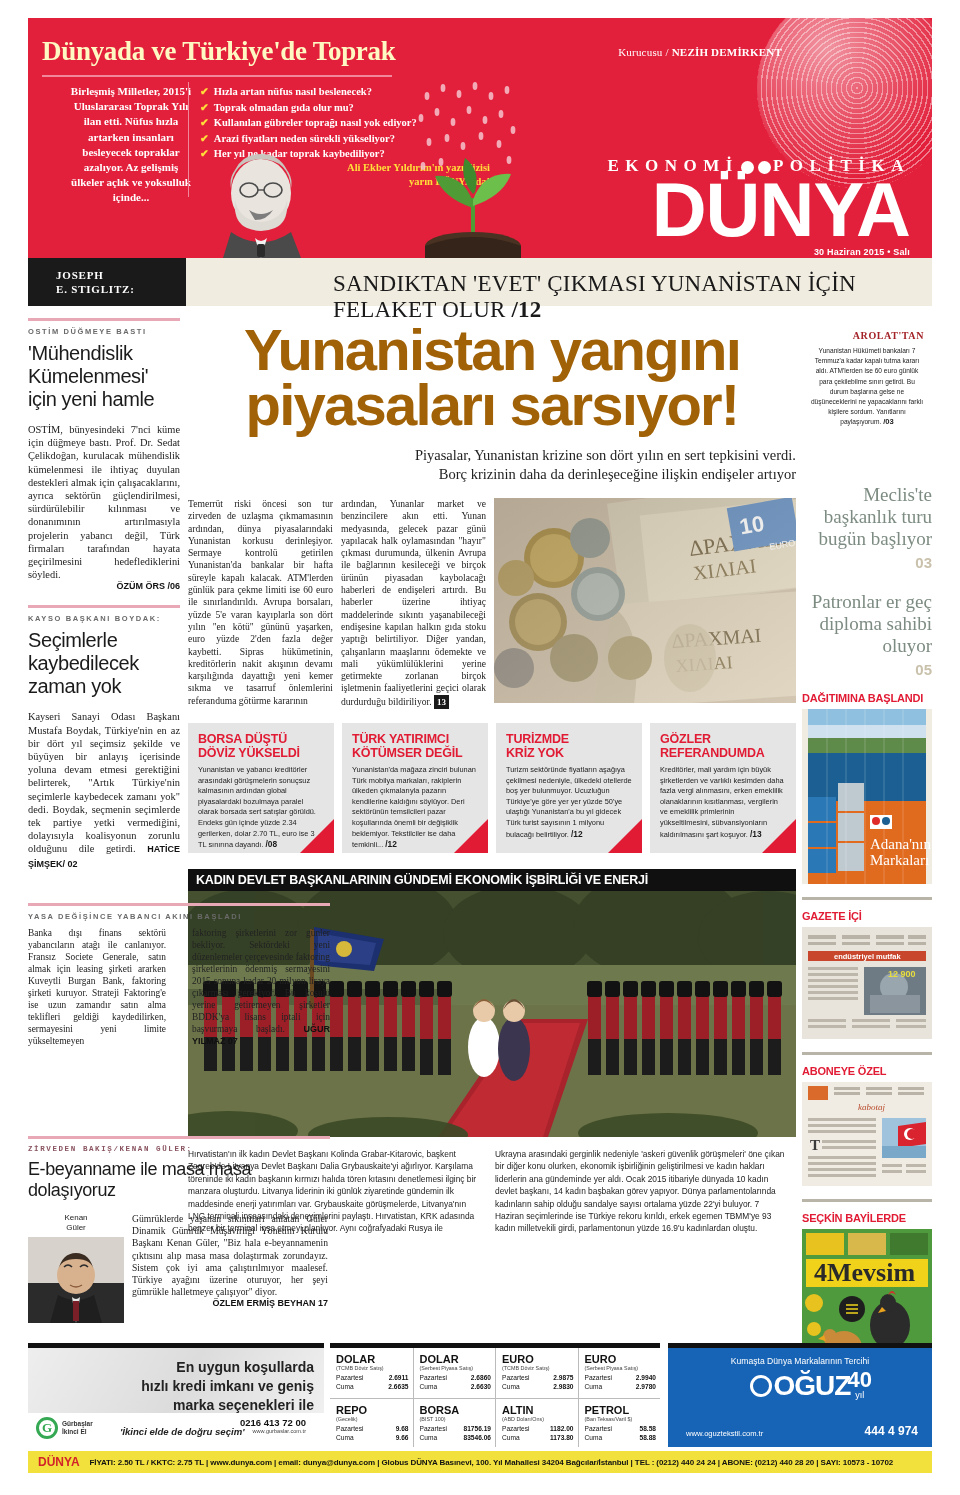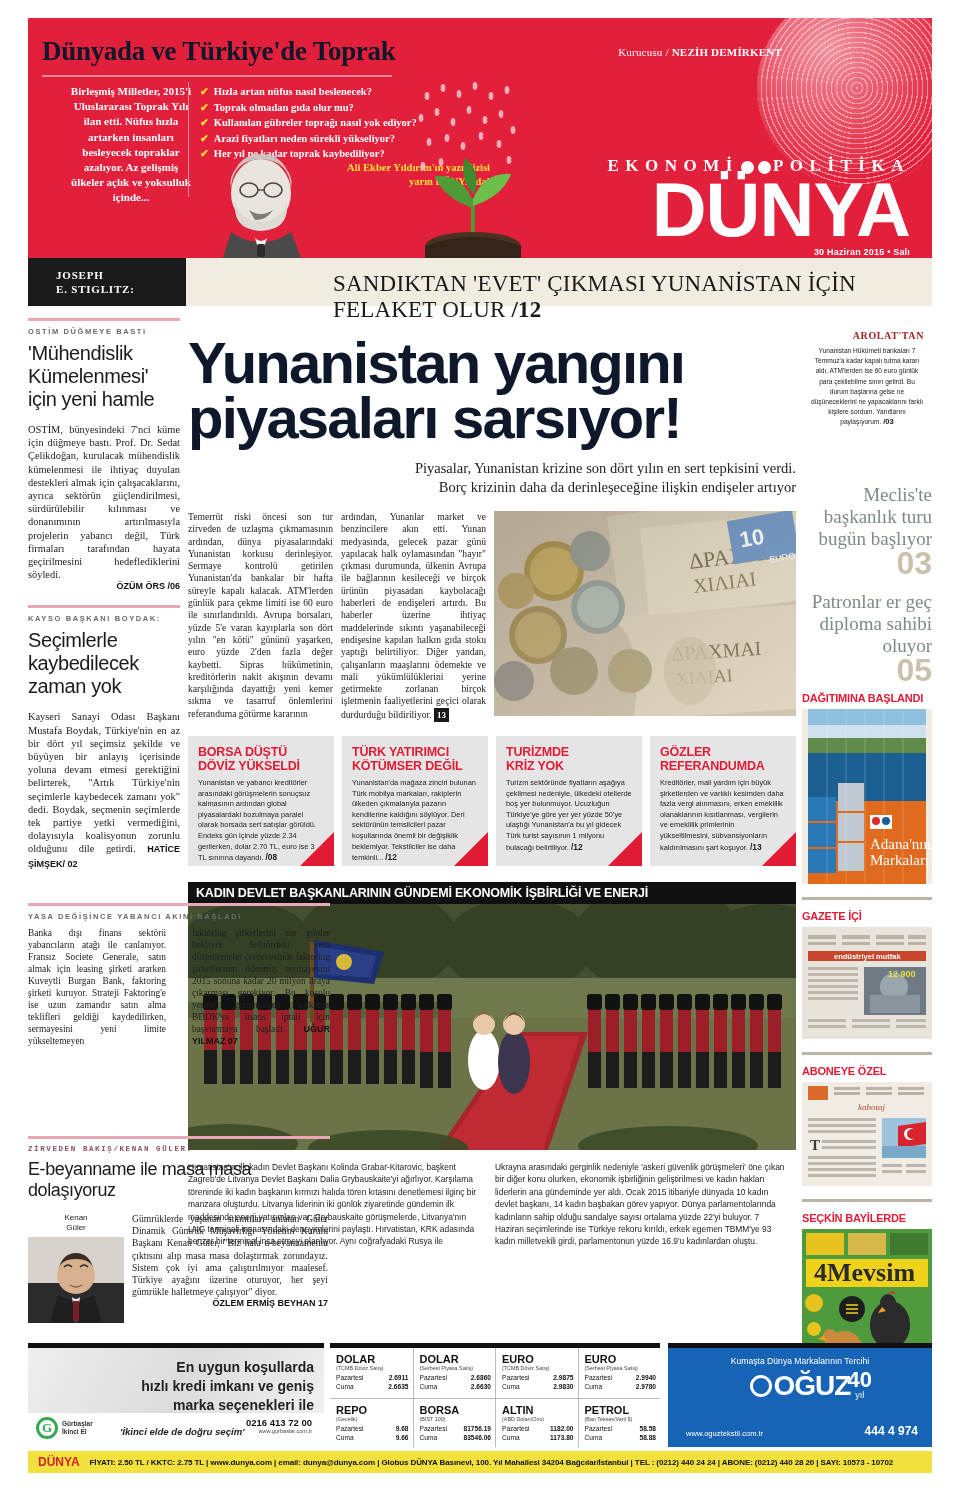--- a/index.html
+++ b/index.html
@@ -13,21 +13,21 @@
 
   
   .promo {
     position: absolute; left: 28px; top: 18px; width: 904px; height: 240px;
     background: #e3203b;
     overflow: hidden;
   }
   .promo-title {
     position: absolute; left: 14px; top: 18px;
     font-family: "Liberation Serif", serif;
-    font-weight: bold; font-size: 27px; color: #0f172a;
+    font-weight: bold; font-size: 27px; color: #fef9c3;
     letter-spacing: -0.3px;
   }
   .promo-rule {
     position: absolute; left: 14px; top: 57px; width: 350px; height: 2px;
     background: #f1879b;
   }
   .promo-left {
     position: absolute; left: 38px; top: 66px; width: 130px;
     font-family: "Liberation Serif", serif;
     font-size: 11px; line-height: 15.2px; color: #fff;
@@ -136,22 +136,22 @@
     text-align: justify; hyphens: auto;
   }
   .byline { font-family:"Liberation Sans",sans-serif; font-weight:bold; font-size:9px; color:#111; }
   .byline .pg { font-weight: bold; }
   .byline-r { text-align: right; }
 
   
   .mainhead {
     font-family: "Liberation Sans", sans-serif;
     font-weight: bold; font-size: 58px; line-height: 55px;
-    letter-spacing: -1.8px; color: #0f172a; text-align: left;
-    margin-top: 17px;
+    letter-spacing: -1.8px; color: #a16207; text-align: center;
+    margin-top: 4px;
   }
   .mainsub {
     font-family: "Liberation Serif", serif;
     font-size: 14.5px; line-height: 19px; color: #222;
     text-align: right; margin-top: 14px; margin-bottom: 14px;
   }
 
   .lead-wrap { display:flex; gap: 8px; margin-top: 6px; }
   .lead-col { width: 145px; }
   .lead-col .body-txt { font-size: 9.6px; line-height: 12.3px; }
@@ -220,21 +220,21 @@
     color:#222; text-align:center;
   }
   .arolat .pg { font-weight:bold; font-size:7.6px; }
 
   .rnews {
     font-family:"Liberation Serif",serif; font-size: 19px; line-height: 22px;
     color:#7d8c82; text-align:right; margin-top: 16px;
   }
   .rnews .num {
     display:block; font-family:"Liberation Sans",sans-serif; font-weight:bold;
-    font-size: 32px; line-height: 24px; color:#c9c1ab; margin-top:1px;
+    font-size: 15px; line-height: 24px; color:#c9c1ab; margin-top:1px;
   }
 
   .promo-head {
     font-family:"Liberation Sans",sans-serif; font-weight:bold; font-size: 11px;
     color:#e11b34; letter-spacing:-0.2px; margin: 10px 0 5px 0;
   }
   .promo-img { width: 130px; position:relative; overflow:hidden; }
   .sep-grey { height: 3px; background:#b9b4a8; margin: 9px 0 0 0; }
 
   
@@ -248,21 +248,21 @@
     font-family:"Liberation Sans",sans-serif; font-weight:bold; font-size: 14px;
     color:#222; text-align:right; padding-right: 10px; line-height: 19px;
   }
   .ad1 .botbar { position:absolute; left:0; right:0; bottom:0; height:34px; background:#fff; }
   .ad1 .slogan {
     position:absolute; left: 92px; bottom: 10px;
     font-family:"Liberation Sans",sans-serif; font-style: italic; font-weight:bold;
     font-size: 9.6px; color:#222;
   }
   .ad1 .phone {
-    position:absolute; right: 12px; bottom: 13px; text-align:right;
+    position:absolute; right: 18px; bottom: 13px; text-align:right;
     font-family:"Liberation Sans",sans-serif; font-weight:bold; font-size: 9.5px; color:#111;
   }
   .ad1 .phone small { display:block; font-weight:normal; font-size: 5.6px; color:#444; }
   .ad1 .logo {
     position:absolute; left: 8px; bottom: 8px; display:flex; align-items:center; gap:4px;
   }
   .ad1 .logo .g {
     width: 22px; height: 22px; border-radius:50%; border: 3px solid #34a853;
     display:flex; align-items:center; justify-content:center;
     font-family:"Liberation Serif",serif; font-weight:bold; font-size:13px; color:#34a853;

